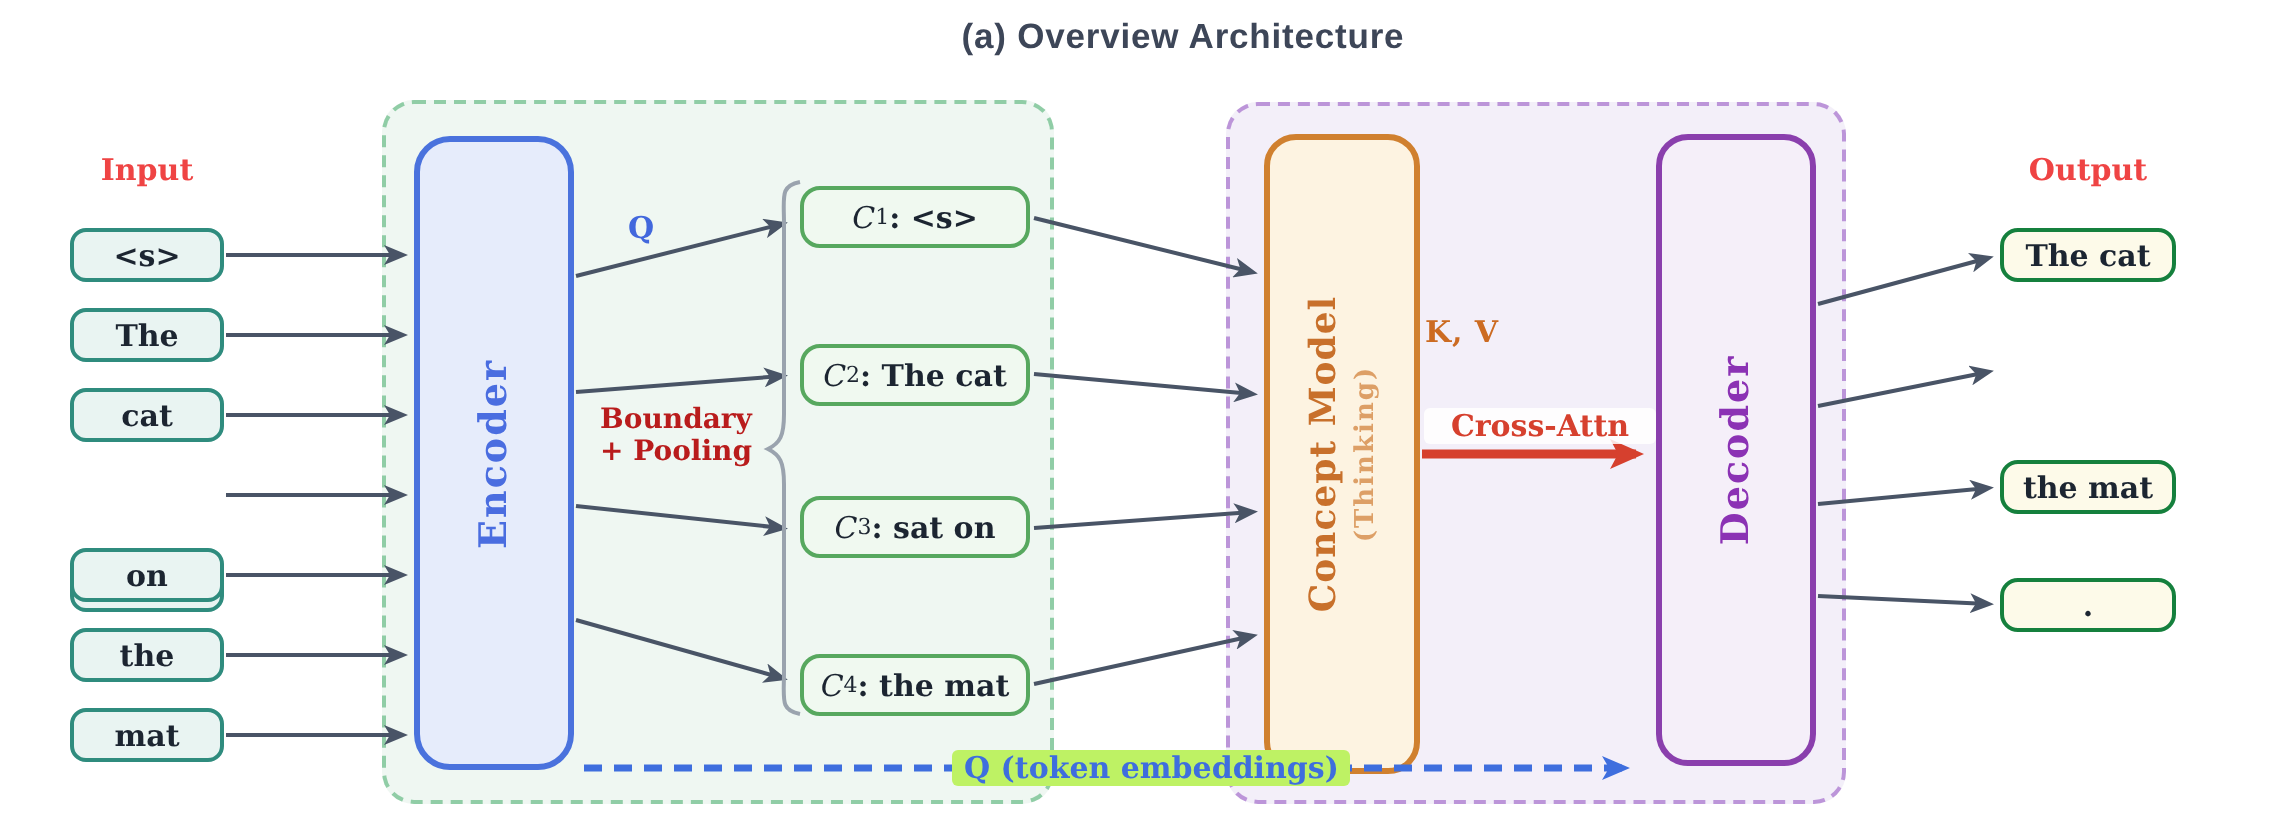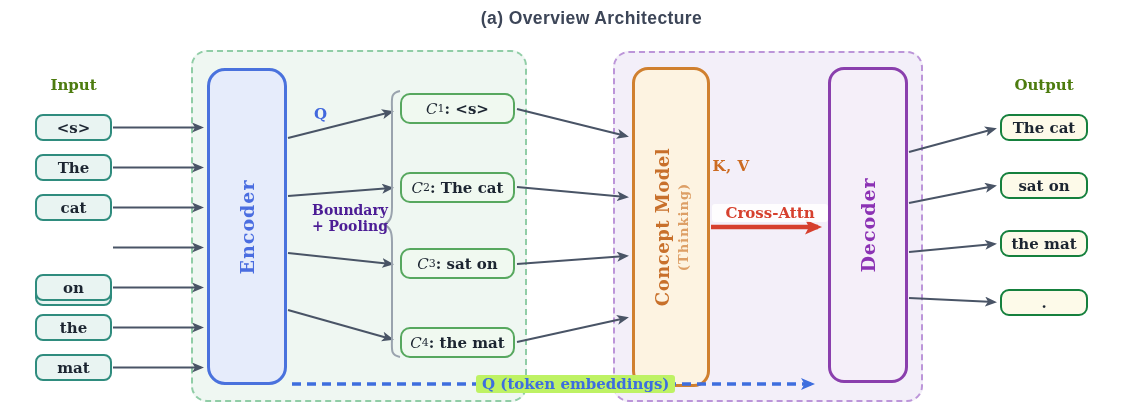--- a/index.html
+++ b/index.html
@@ -5,21 +5,21 @@
   html,body{margin:0;padding:0;background:#ffffff;}
   #canvas{
     position:relative;width:1138px;height:420px;background:#ffffff;
     overflow:hidden;font-family:"DejaVu Serif",serif;
   }
   .abs{position:absolute;box-sizing:border-box;}
   #title{
     left:0;right:0;top:8px;text-align:center;
     font:bold 17.5px "Liberation Sans",sans-serif;letter-spacing:.4px;color:#3d4658;margin-left:45px;
   }
-  .col-label{font:bold 15px "DejaVu Serif",serif;color:#4d7c0f;text-align:center;z-index:6;}
+  .col-label{font:bold 15px "DejaVu Serif",serif;color:#ef4444;text-align:center;z-index:6;}
   
   .region{border-radius:16px;z-index:1;}
   #region-encoder{left:191px;top:50px;width:336px;height:352px;background:#eff7f2;border:2.5px dashed #90cda6;}
   #region-concept{left:613px;top:51px;width:310px;height:351px;background:#f3eff9;border:2.5px dashed #bc95d9;}
   
   .module{z-index:2;}
   #encoder-box{left:207px;top:68px;width:80px;height:317px;background:#e6ecfb;border:3px solid #4a72dd;border-radius:18px;}
   #concept-model-box{left:632px;top:67px;width:78px;height:320px;background:#fdf3e1;border:3px solid #d0802f;border-radius:16px;}
   #decoder-box{left:828px;top:67px;width:80px;height:316px;background:#f5eff9;border:3px solid #8a3fad;border-radius:16px;}
   .vlabel{
@@ -42,21 +42,21 @@
     display:flex;align-items:center;justify-content:center;z-index:3;
     left:400px;width:115px;height:31px;background:#f0f9f0;border:2.5px solid #57a85f;border-radius:10px;
     font:15px "DejaVu Serif",serif;color:#1c2531;
   }
   .concept .cvar{font-style:italic;}
   .concept sub{font-size:11px;line-height:0;}
   .concept .crest{font-weight:bold;white-space:pre;}
   
   .ann{z-index:6;font-family:"DejaVu Serif",serif;}
   #q-label{left:314px;top:105px;font-weight:bold;font-size:15px;color:#4268dd;}
-  #boundary-label{left:296px;top:202px;width:84px;text-align:center;font-weight:bold;font-size:14px;line-height:16px;color:#4c1d95;margin-left:12px;}
+  #boundary-label{left:296px;top:202px;width:84px;text-align:center;font-weight:bold;font-size:14px;line-height:16px;color:#b91c1c;}
   #kv-label{left:701px;top:157px;width:60px;text-align:center;font-weight:bold;font-size:15px;color:#cc6b22;letter-spacing:.5px;}
   #cross-attn-label{left:712px;top:204px;width:116px;text-align:center;font-weight:bold;font-size:15px;color:#d6402e;background:rgba(255,255,255,.85);border-radius:3px;}
   #token-emb-label{left:476px;top:375px;font-weight:bold;font-size:15px;color:#3e6ede;background:#bef264;padding:0 6px;border-radius:3px;}
   svg.overlay{position:absolute;left:0;top:0;z-index:5;pointer-events:none;}
 </style>
 </head>
 <body>
 
 <div id="canvas">
 
@@ -115,21 +115,20 @@
   </div>
 
   <div id="kv-label" class="abs ann">K, V</div>
   <div id="cross-attn-label" class="abs ann">Cross-Attn</div>
 
   <div id="decoder-box" class="abs module">
     <div class="vlabel">Decoder</div>
   </div>
 
   <div class="abs token output-token" style="top:114px;">The cat</div>
-  <div class="abs token output-token" style="top:172px;">sat on</div>
   <div class="abs token output-token" style="top:230px;">the mat</div>
   <div class="abs token output-token" style="top:289px;">.</div>
 
   <div id="token-emb-label" class="abs ann">Q (token embeddings)</div>
 
   <svg class="overlay" width="1138" height="420" viewBox="0 0 1138 420">
     <defs>
       <marker id="mDark" markerUnits="userSpaceOnUse" markerWidth="12" markerHeight="10" refX="9" refY="5" orient="auto">
         <path d="M0,0 L12,5 L0,10 L3,5 z" fill="#495466"></path>
       </marker>

